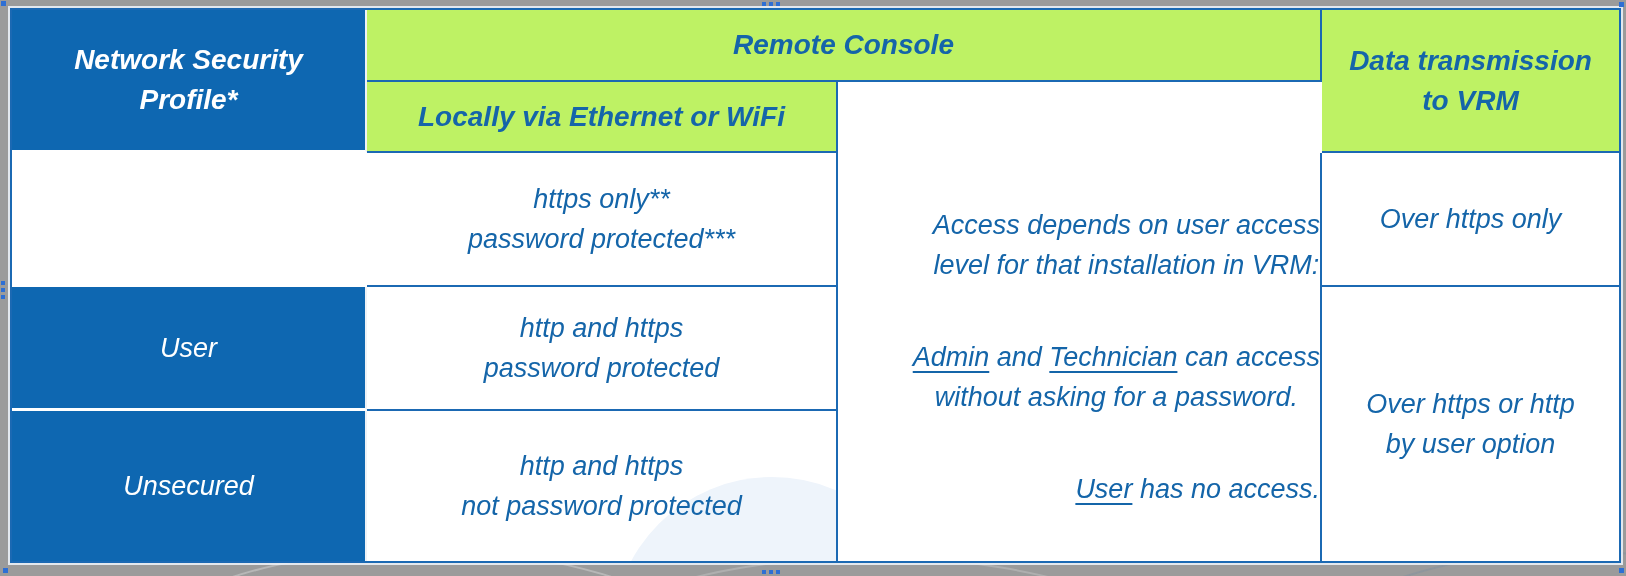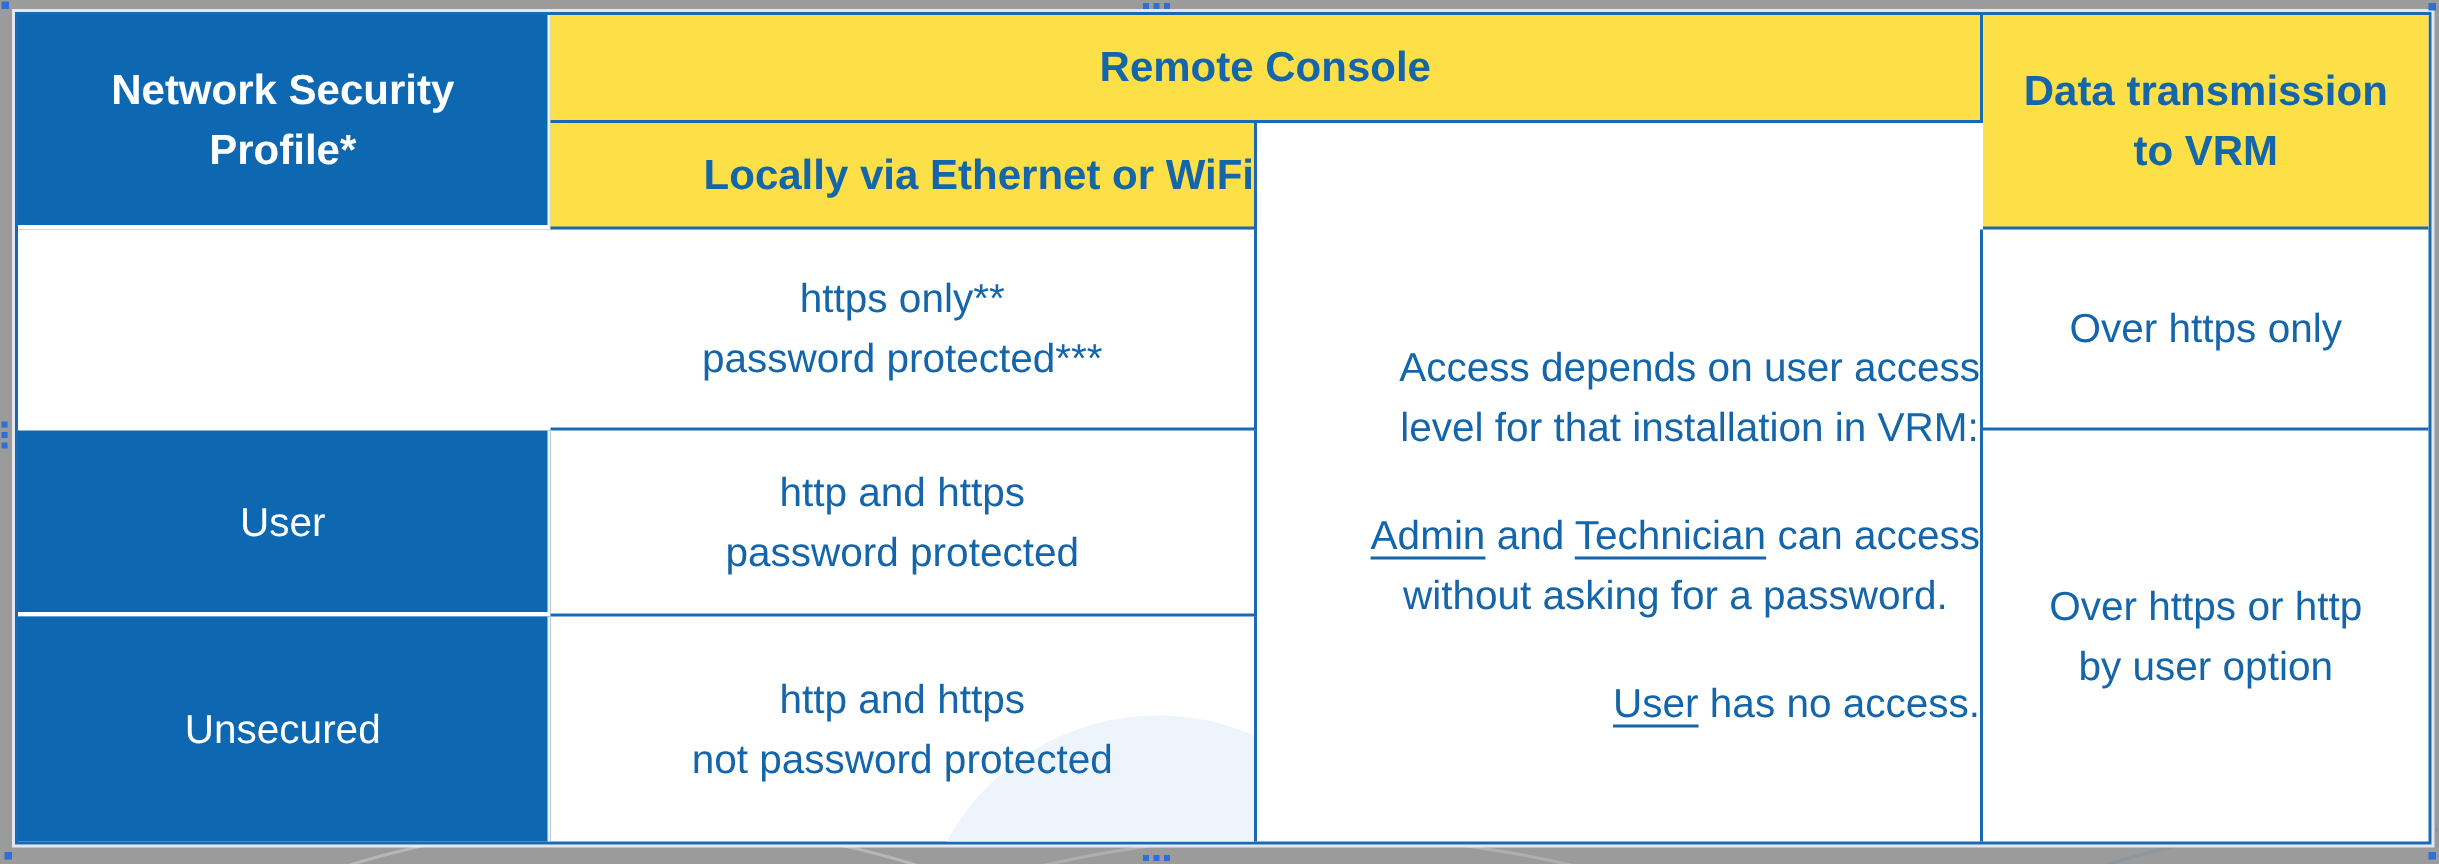--- a/index.html
+++ b/index.html
@@ -23,48 +23,48 @@
   }
   .grid{
     display:grid;width:100%;height:100%;
     grid-template-columns:355px 471px 484px 297px;
     grid-template-rows:72px 71px 134px 124px 150px;
   }
   .cell{
     box-sizing:border-box;
     display:flex;align-items:center;justify-content:center;
     text-align:center;position:relative;overflow:hidden;
-    font-size:27px;line-height:40px;color:#1465a9;
+    font-size:27px;line-height:40px;color:#1465a9;font-style:italic;
   }
   .b-r{border-right:2px solid #1b69b3;}
   .b-b{border-bottom:2px solid #1b69b3;}
   .blue{background:#0e67b1;color:#ffffff;}
   .blue.b-b{border-bottom:3px solid #ffffff;}
   .blue.b-r{border-right:2px solid #eef2f6;}
-  .hdr{background:#fde047;font-weight:700;color:#1565a9;font-size:28px;}
+  .hdr{background:#bef264;font-weight:700;color:#1565a9;font-size:28px;}
   .ml{white-space:pre-line;}
 
   
   #c-profile      {grid-column:1;grid-row:1 / span 2;font-weight:700;font-size:28px;}
   #c-remote       {grid-column:2 / span 2;grid-row:1;}
   #c-datatrans    {grid-column:4;grid-row:1 / span 2;}
-  #c-local-h      {grid-column:2;grid-row:2;justify-content:flex-end;}
+  #c-local-h      {grid-column:2;grid-row:2;}
   #c-viavrm-h     {grid-column:3;grid-row:2;}
   #c-secured      {grid-column:1;grid-row:3;}
   #c-secured-loc  {grid-column:2;grid-row:3;}
   #c-viavrm-body  {grid-column:3;grid-row:3 / span 3;flex-direction:column;align-items:flex-end;}
   #c-secured-dt   {grid-column:4;grid-row:3;}
   #c-weak         {grid-column:1;grid-row:4;}
   #c-weak-loc     {grid-column:2;grid-row:4;}
   #c-weak-dt      {grid-column:4;grid-row:4 / span 2;}
   #c-unsecured    {grid-column:1;grid-row:5;}
   #c-unsec-loc    {grid-column:2;grid-row:5;}
 
   #c-viavrm-body p{margin:0;padding:0;}
-  #c-viavrm-body p + p{margin-top:32px;}
+  #c-viavrm-body p + p{margin-top:52px;}
   .ul{text-decoration:underline;text-decoration-thickness:2px;text-underline-offset:5px;}
 
   
   .watermark{
     position:absolute;border-radius:50%;background:#eef4fb;
     left:245px;top:66px;width:320px;height:320px;z-index:0;
   }
   .cell > .txt{position:relative;z-index:1;}
 
   

